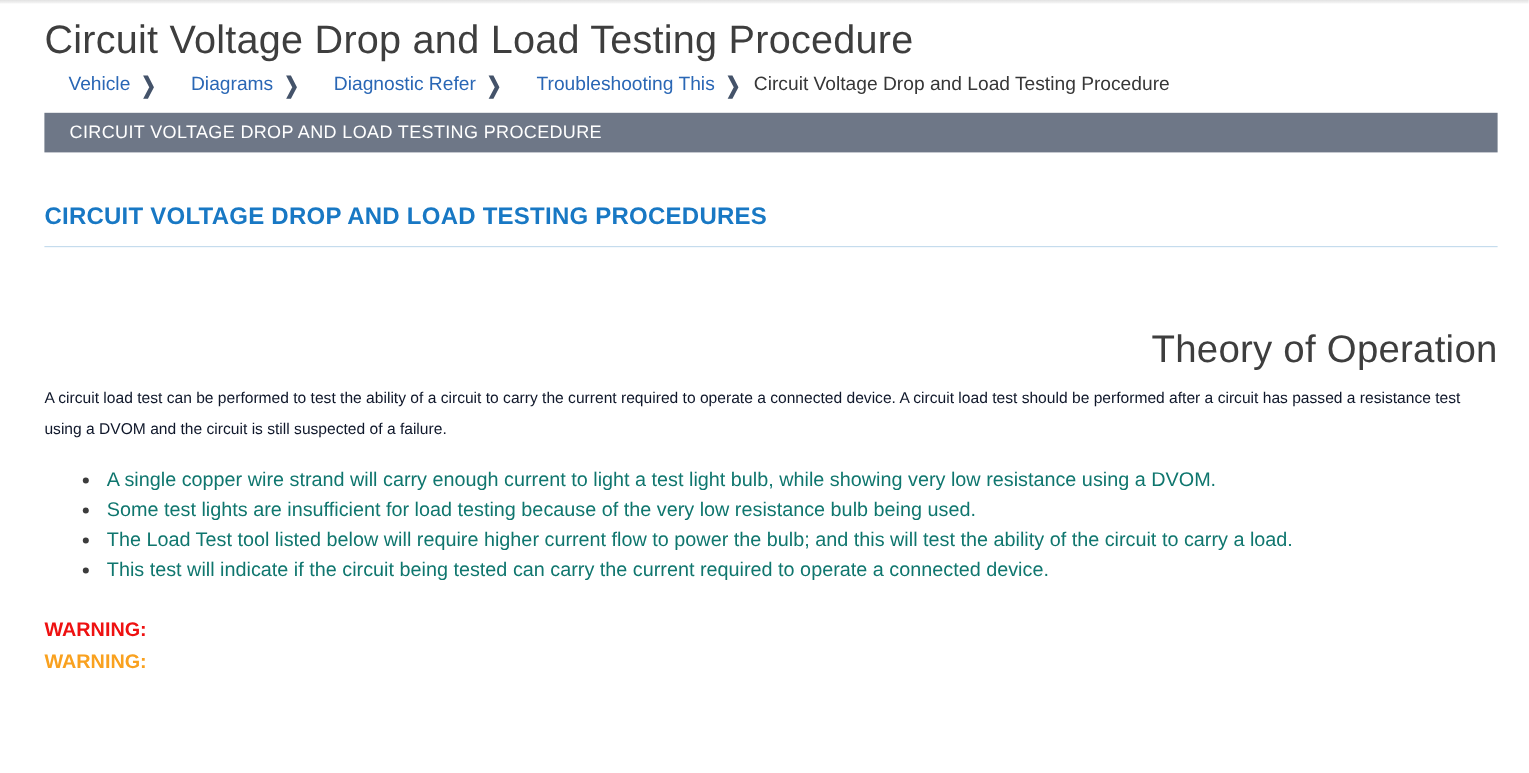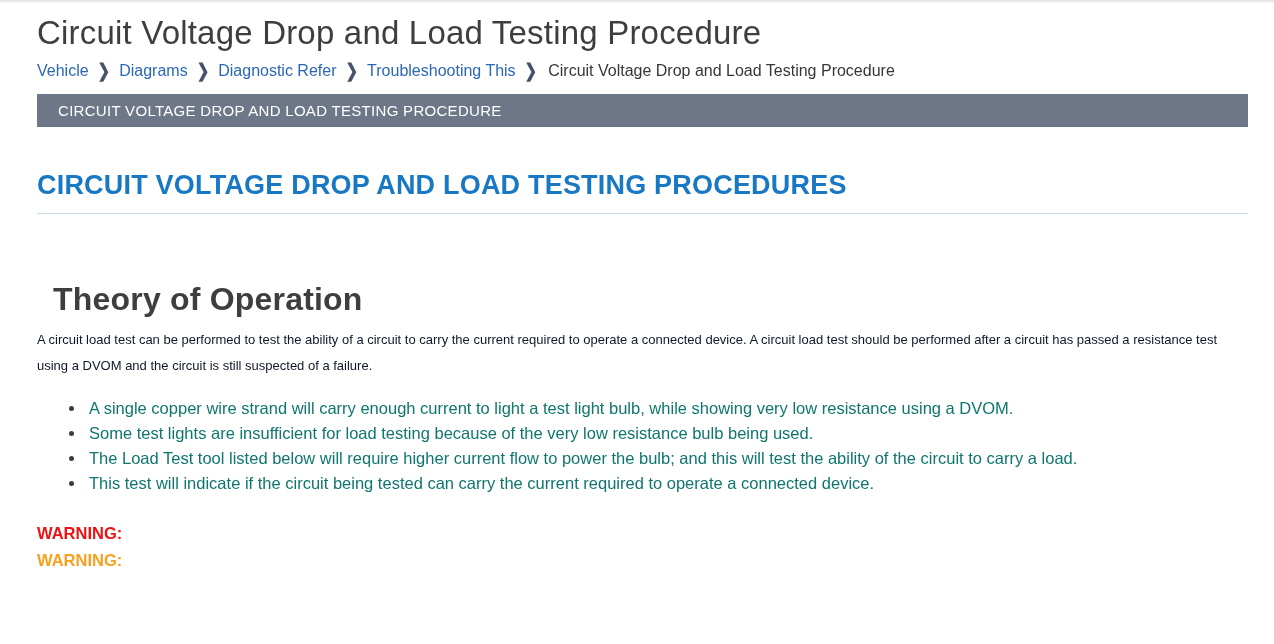--- a/index.html
+++ b/index.html
@@ -29,20 +29,21 @@
     font-size: 16px;
     display: flex;
     align-items: center;
     flex-wrap: wrap;
     margin-bottom: 14px;
   }
   .breadcrumb a.crumb-link {
     color: #2a67b5;
     text-decoration: none;
     cursor: pointer;
+    margin-left: 20px;
   }
   .crumb-sep {
     color: #44536a;
     font-weight: 700;
     font-size: 15px;
     margin: 0 9px;
     transform: scaleY(1.25);
     display: inline-block;
   }
   .crumb-current {
@@ -54,33 +55,34 @@
     color: #ffffff;
     font-size: 15px;
     height: 33px;
     line-height: 33px;
     padding-left: 21px;
     letter-spacing: 0.3px;
     cursor: pointer;
   }
   .blue-heading {
     color: #1878c4;
-    font-size: 27px;
+    font-size: 20px;
     font-weight: 700;
     letter-spacing: 0.2px;
     margin: 43px 0 0 0;
     padding-bottom: 12px;
     border-bottom: 1px solid #c5dced;
   }
   .theory-title {
     font-size: 32px;
-    font-weight: 700;
+    font-weight: 400;
     color: #3e3e3e;
     margin: 67px 0 9px 16px;
     letter-spacing: 0.2px;
+    text-align: right;
   }
   .intro {
     font-size: 13px;
     line-height: 26px;
     margin: 0;
     color: #0f172a;
   }
   ul.theory-bullets {
     margin: 17px 0 0 0;
     padding-left: 52px;

